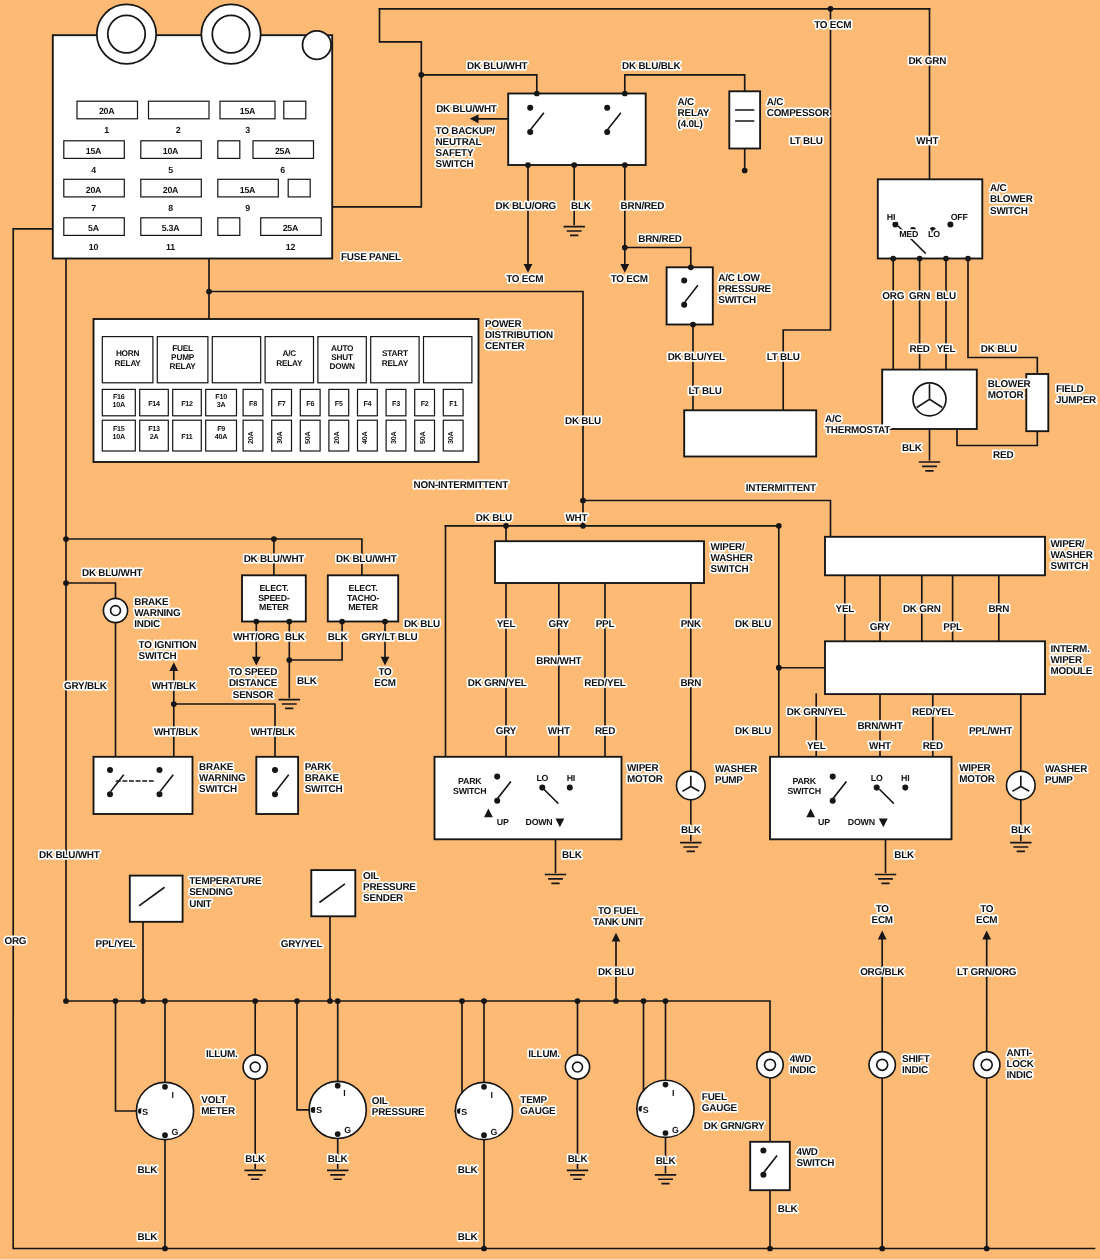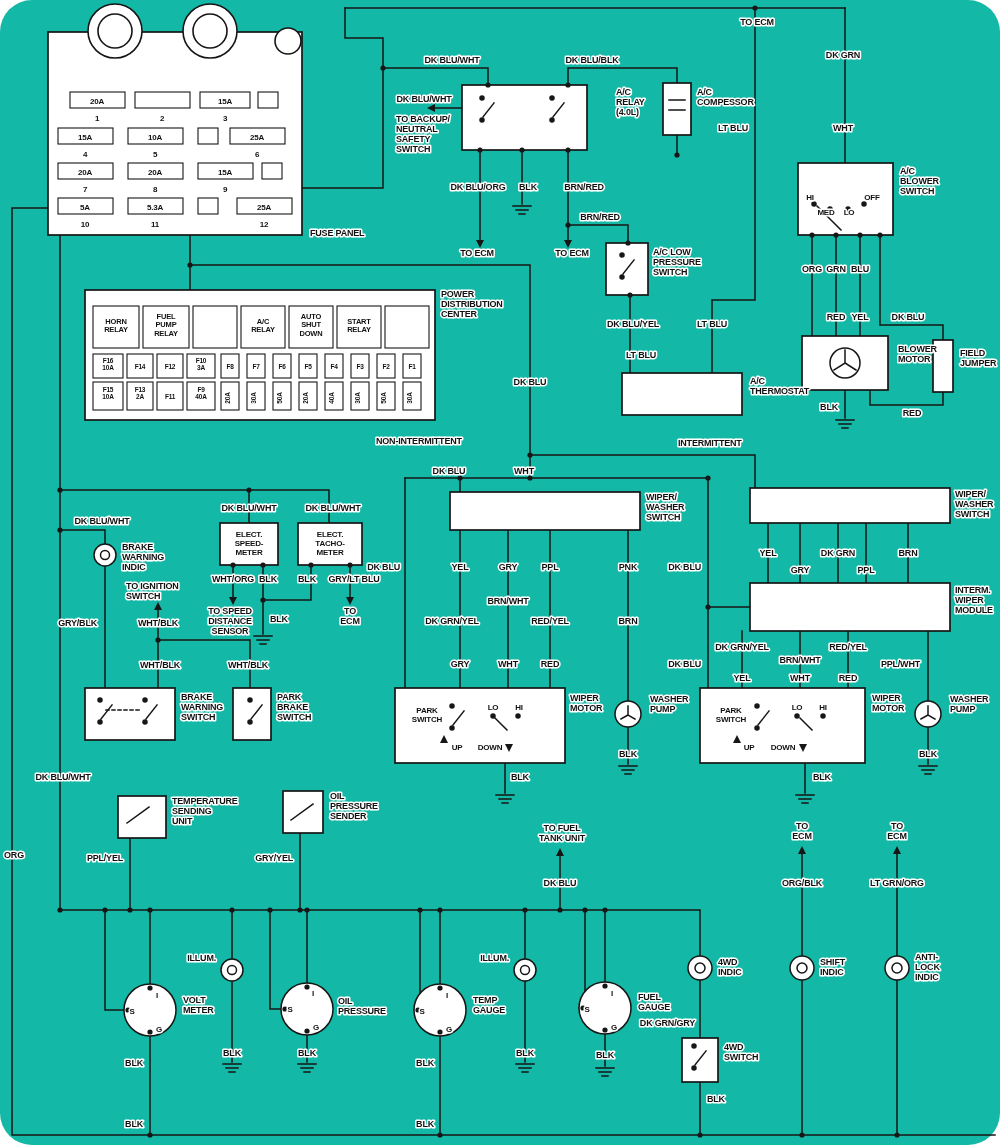--- a/index.html
+++ b/index.html
@@ -1,16 +1,16 @@
 <!DOCTYPE html>
 <html><head>
 <meta charset="utf-8">
 <style>
   html,body{margin:0;padding:0;background:#ffffff;}
-  #wrap{position:relative;width:1000px;height:1145px;background:#14b8a6;border-radius:32px;}
+  #wrap{position:relative;width:1000px;height:1145px;background:#fdba74;}
   svg{display:block;}
   .w{stroke:#161616;stroke-width:1.5;fill:none;stroke-linecap:square;}
   .box{fill:#ffffff;stroke:#161616;stroke-width:1.7;}
   .cell{fill:#ffffff;stroke:#161616;stroke-width:1.1;}
   .mount{fill:#ffffff;stroke:#161616;stroke-width:1.6;}
   .dashed{stroke-dasharray:3,3;}
   .lbl{font-family:"Liberation Sans","DejaVu Sans",sans-serif;font-weight:bold;fill:#111;
        paint-order:stroke fill;stroke:#ffffff;stroke-width:3px;stroke-linejoin:round;letter-spacing:-0.2px;}
 </style>
 </head>

